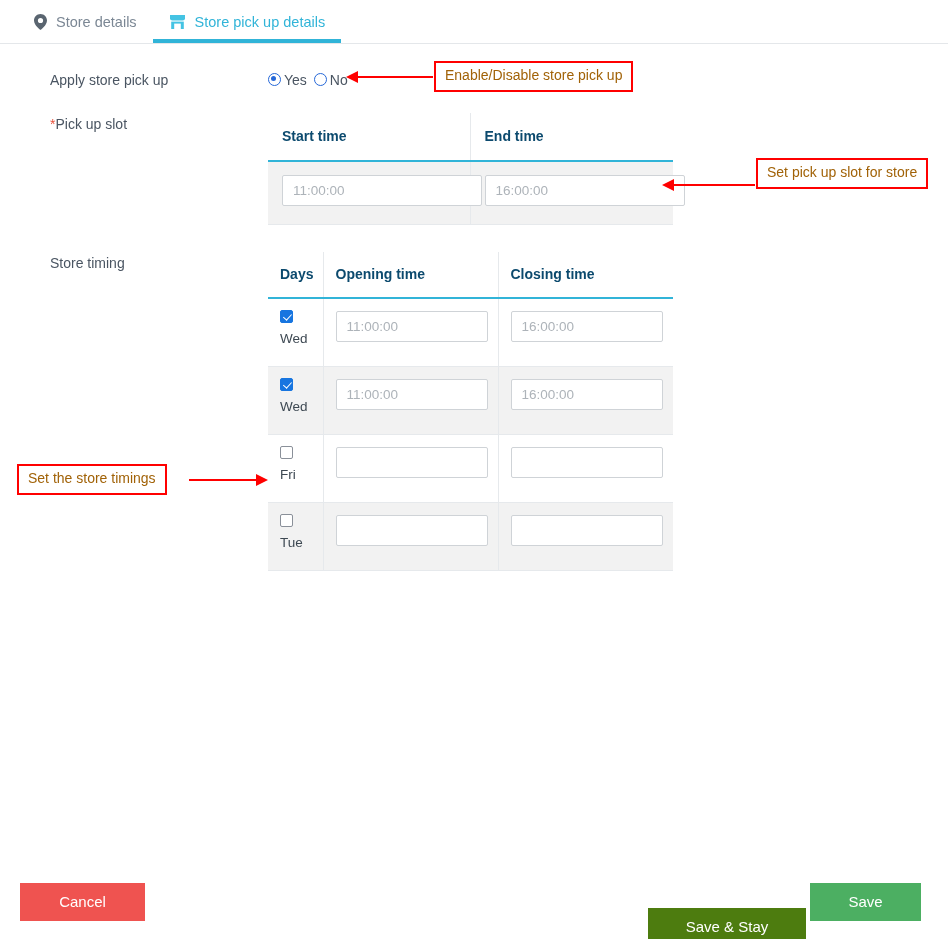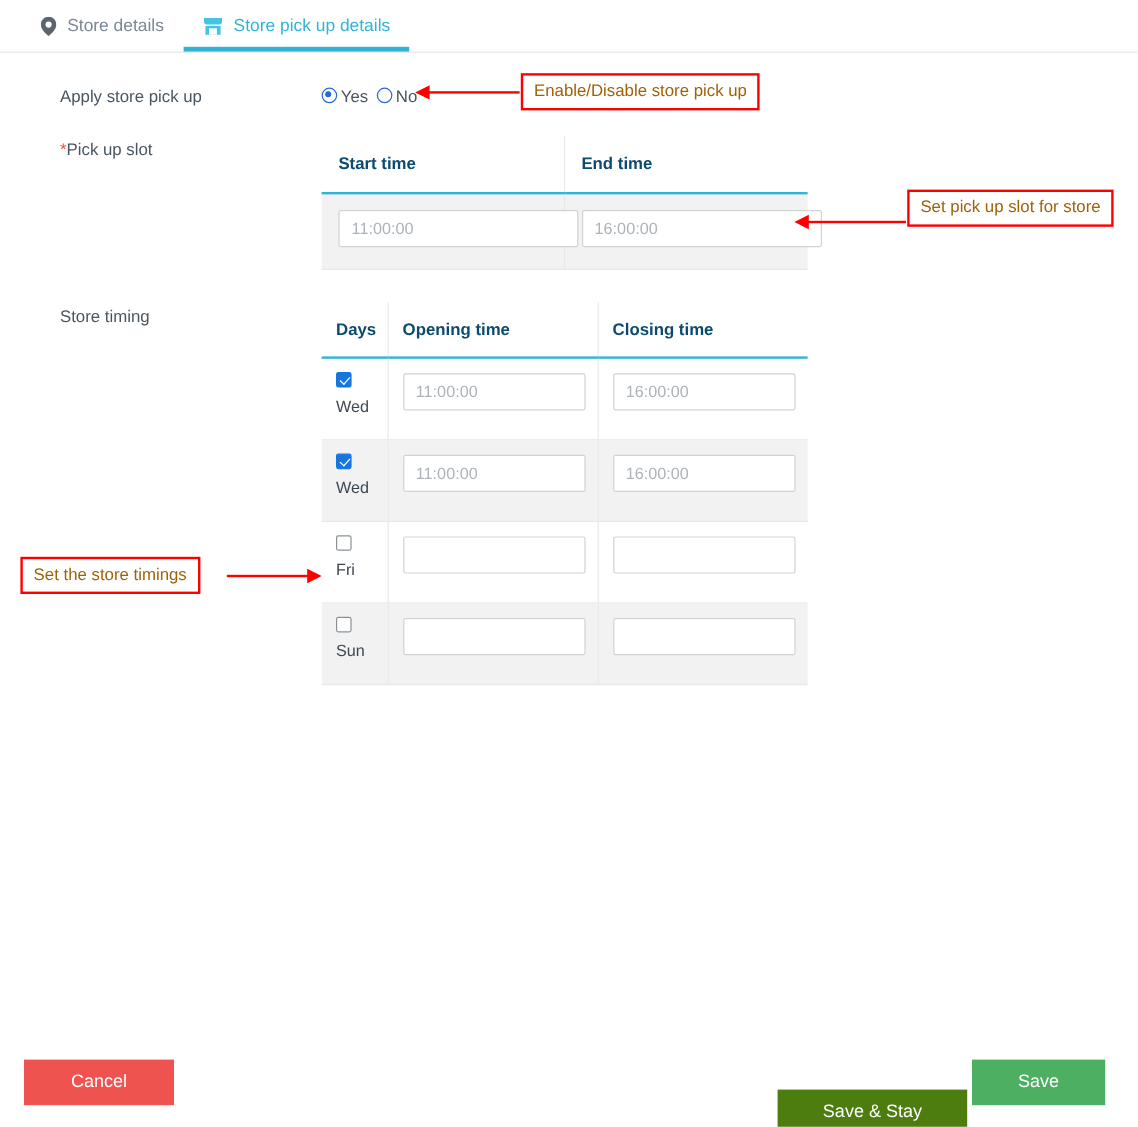--- a/index.html
+++ b/index.html
@@ -363,21 +363,21 @@
             <span>Fri</span>
           </div>
         </td>
         <td><input type="text" class="time-input" placeholder="" value="" style=""></td>
         <td><input type="text" class="time-input" placeholder="" value="" style=""></td>
       </tr>
       <tr class="row-shade">
         <td class="day-cell">
           <div class="daybox">
             <span class="cbox"></span>
-            <span>Sun</span>
+            <span>Tue</span>
           </div>
         </td>
         <td><input type="text" class="time-input" placeholder="" value="" style=""></td>
         <td><input type="text" class="time-input" placeholder="" value="" style=""></td>
       </tr>
     </tbody>
 </table>
 
 <div class="arrow left-head" id="arrow-enable"></div>
 <div class="anno" id="anno-enable">Enable/Disable store pick up</div>

